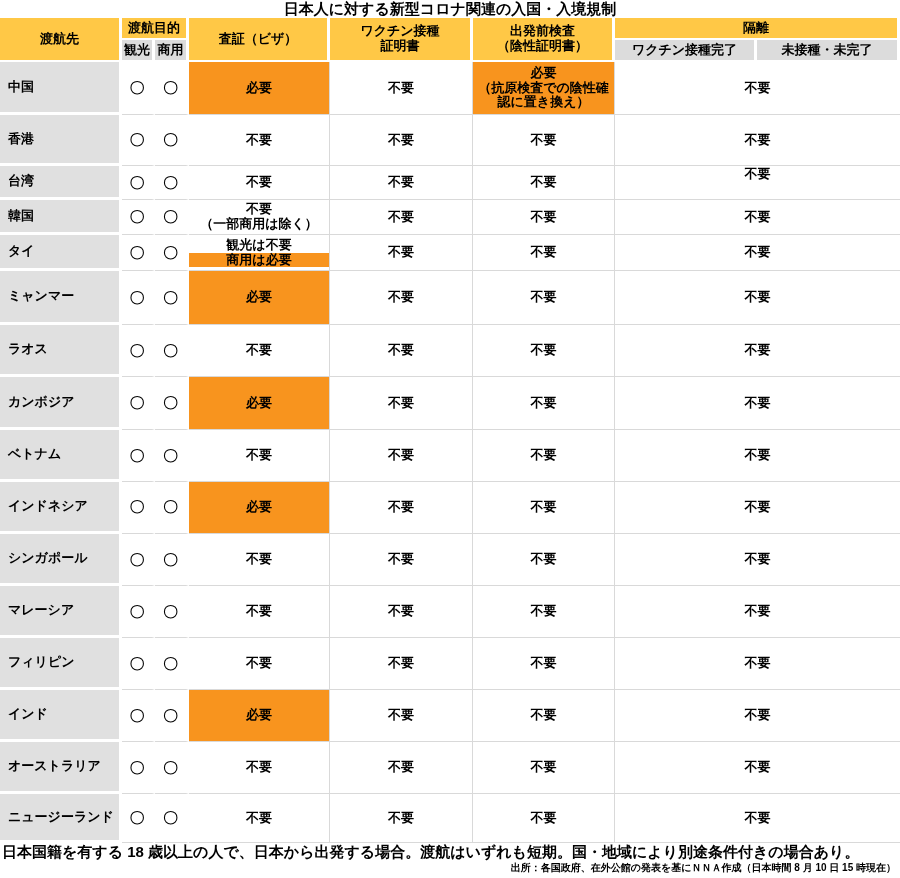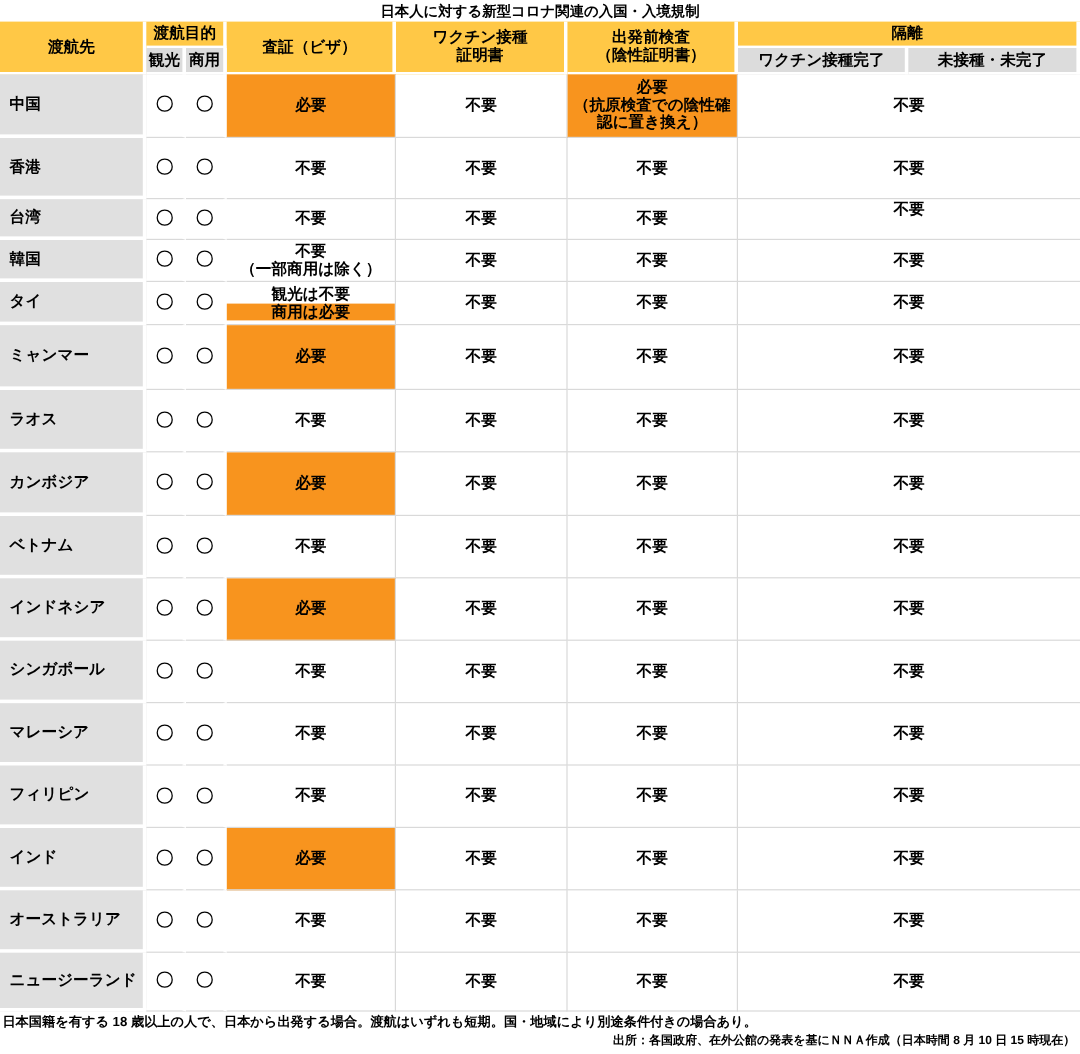--- a/index.html
+++ b/index.html
@@ -3,21 +3,21 @@
 <meta charset="utf-8">
 <style>
   html,body{margin:0;padding:0;}
   body{
     width:900px;height:878px;background:#ffffff;
     font-family:"Liberation Sans","DejaVu Sans",sans-serif;
     color:#000;overflow:hidden;
   }
   .page-title{
     height:18px;line-height:18px;text-align:center;
-    font-size:12px;font-weight:bold;
+    font-size:15px;font-weight:bold;
   }
   table.restrictions{
     width:900px;table-layout:fixed;
     border-collapse:separate;border-spacing:0;
   }
   th,td{box-sizing:border-box;font-weight:bold;white-space:pre-line;}
   thead th{
     font-size:13px;line-height:1.15;text-align:center;vertical-align:middle;
     background:var(--amber);
     border-right:3px solid #fff;border-bottom:2px solid #fff;
@@ -42,21 +42,21 @@
     border-right:1px solid var(--grid);
     margin-left:37px;
   }
   tbody td.orange{background:var(--orange);}
   tbody td.vtop{vertical-align:top;padding-top:1px;}
   td.split-cell{padding:0;}
   .split{display:flex;flex-direction:column;width:100%;height:100%;text-align:right;}
   .split>div{flex:1;display:flex;align-items:center;justify-content:center;}
   .split .split-bottom{background:var(--orange);}
   .footnote{
-    font-size:11px;font-weight:bold;line-height:16px;
+    font-size:15px;font-weight:bold;line-height:16px;
     padding:1px 2px 0 2px;text-align:left;
   }
   .source-note{
     font-size:10px;font-weight:bold;line-height:16px;
     padding:0 4px 0 2px;text-align:right;
   }
 </style>
 </head>
 <body>
 
@@ -168,21 +168,21 @@
       </tr>
       <tr style="height: 52px;">
         <td class="dest">ベトナム</td>
         <td class="tour">〇</td>
         <td class="biz">〇</td>
         <td class="visa">不要</td>
         <td class="vac">不要</td>
         <td class="test">不要</td>
         <td class="quar" colspan="2">不要</td>
       </tr>
-      <tr style="height: 52px;">
+      <tr style="height: 52px; font-family: Liberation Serif, serif;">
         <td class="dest">インドネシア</td>
         <td class="tour">〇</td>
         <td class="biz">〇</td>
         <td class="visa orange">必要</td>
         <td class="vac">不要</td>
         <td class="test">不要</td>
         <td class="quar" colspan="2">不要</td>
       </tr>
       <tr style="height: 52px;">
         <td class="dest">シンガポール</td>

